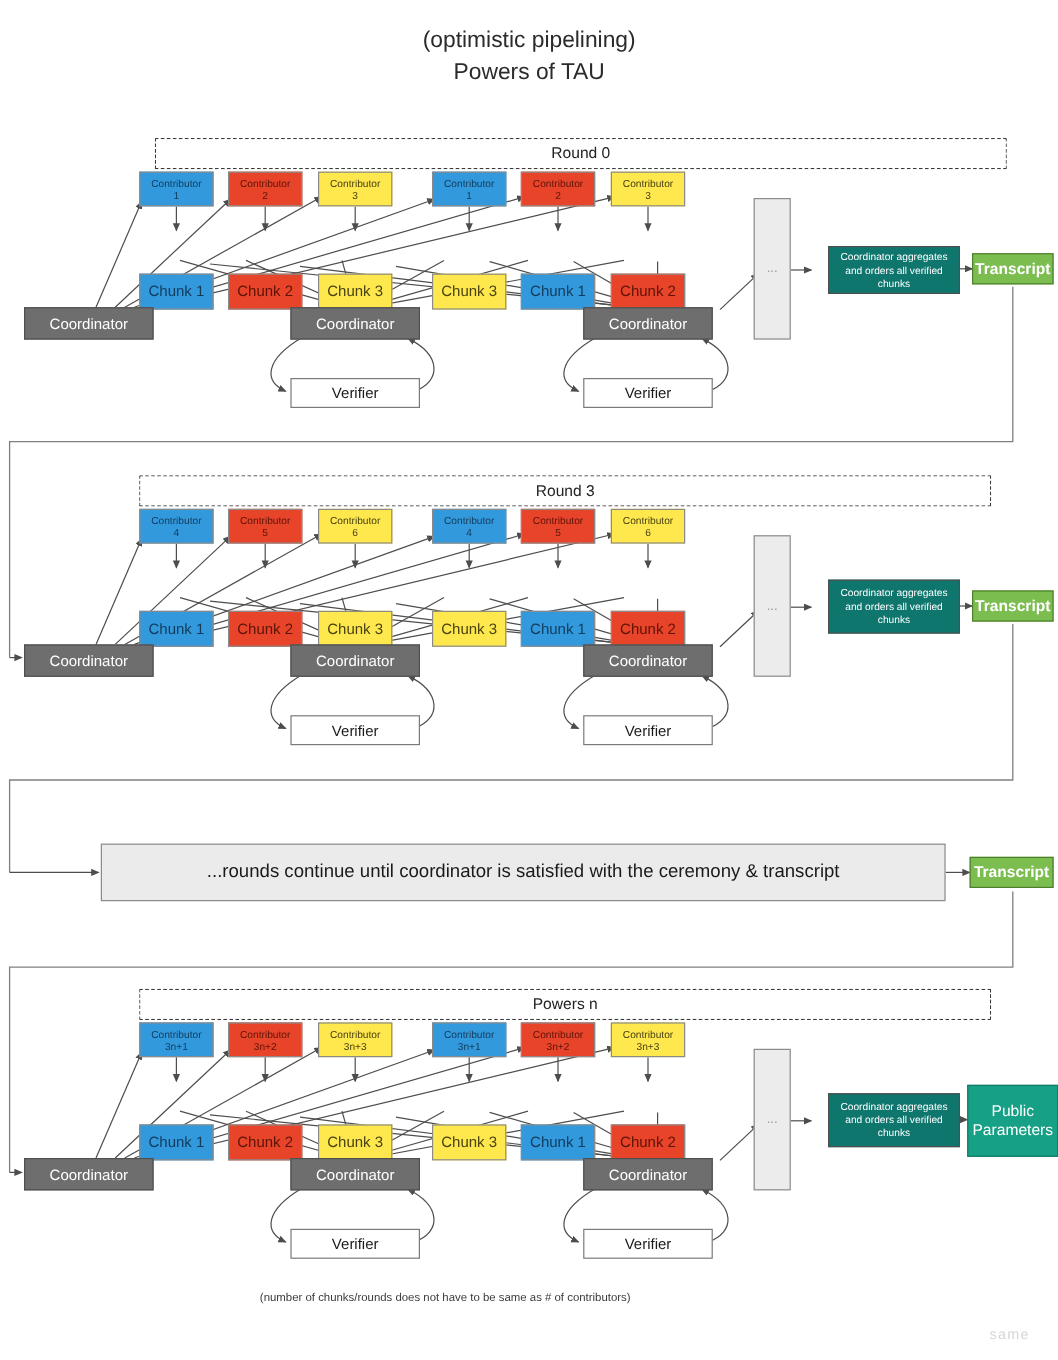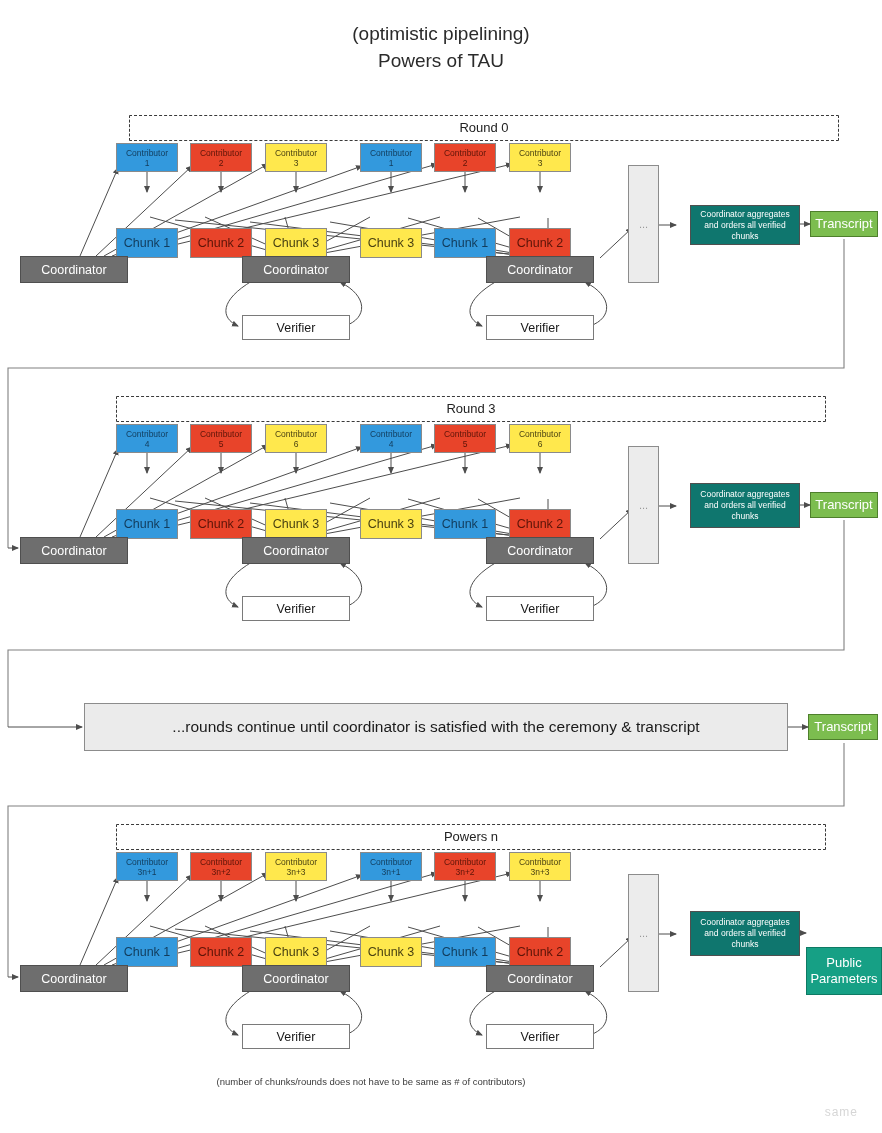--- a/index.html
+++ b/index.html
@@ -28,21 +28,21 @@
   .c-red{background:#e8442a;color:#5c1408;}
   .c-yellow{background:#ffe84d;color:#4a4212;}
 
   .coordinator{background:#6e6e6e;color:#ffffff;border:1px solid #4f4f4f;font-size:12.5px;}
   .verifier{background:#ffffff;color:#1a1a1a;border:1px solid #7a7a7a;font-size:12.5px;}
   .ellipsis-col{background:#ececec;border:1px solid #8c8c8c;color:#9a9a9a;
                 font-size:11px;align-items:center;}
   .agg{background:#0f766e;color:#ffffff;border:1px solid #4f4f4f;font-size:8.5px;
        line-height:11px;padding:2px 4px;margin-left:11px;}
   .transcript{background:#7cbd4f;color:#ffffff;border:1px solid #4e7f2c;
-              font-size:13px;}
+              font-size:13px;font-weight:bold;}
   .pubparams{background:#16a085;color:#ffffff;border:1px solid #0e7a64;
              font-size:13px;line-height:16px;}
   .continue-box{background:#ebebeb;border:1px solid #8c8c8c;color:#1a1a1a;
                 font-size:15.5px;}
   .footnote{position:absolute;width:742px;text-align:center;font-size:9.5px;
             color:#3a3a3a;left:0;}
   .miro{position:absolute;right:24px;bottom:14px;font-size:12px;color:#d6d6d6;
         letter-spacing:1px;}
 </style>
 </head>
@@ -320,16 +320,16 @@
 <div class="node chunk c-red" style="left:509px;top:901px;width:62px;height:30px;">Chunk 2</div>
 
 <div class="node coordinator" style="left:20px;top:965px;width:108px;height:27px;">Coordinator</div>
 <div class="node coordinator" style="left:242px;top:965px;width:108px;height:27px;">Coordinator</div>
 <div class="node coordinator" style="left:486px;top:965px;width:108px;height:27px;">Coordinator</div>
 <div class="node verifier" style="left:242px;top:1024px;width:108px;height:25px;">Verifier</div>
 <div class="node verifier" style="left:486px;top:1024px;width:108px;height:25px;">Verifier</div>
 
 <div class="node ellipsis-col" style="left:628px;top:874px;width:31px;height:118px;">...</div>
 <div class="node agg" style="left:679px;top:911px;width:110px;height:45px;">Coordinator aggregates and orders all verified chunks</div>
-<div class="node pubparams" style="left:806px;top:947px;width:76px;height:48px;">Public Parameters</div>
+<div class="node pubparams" style="left:806px;top:904px;width:76px;height:60px;">Public Parameters</div>
 
 <div class="footnote" style="top:1076px;">(number of chunks/rounds does not have to be same as # of contributors)</div>
 <div class="miro">same</div>
 
 </body></html>

